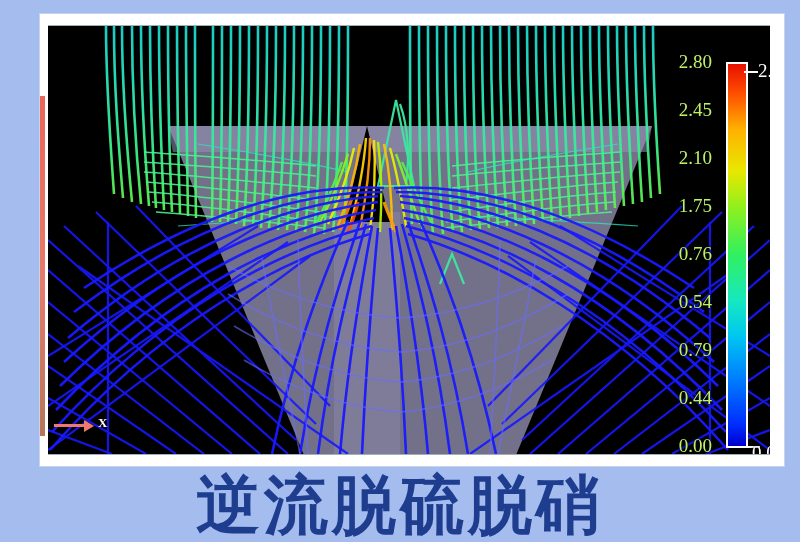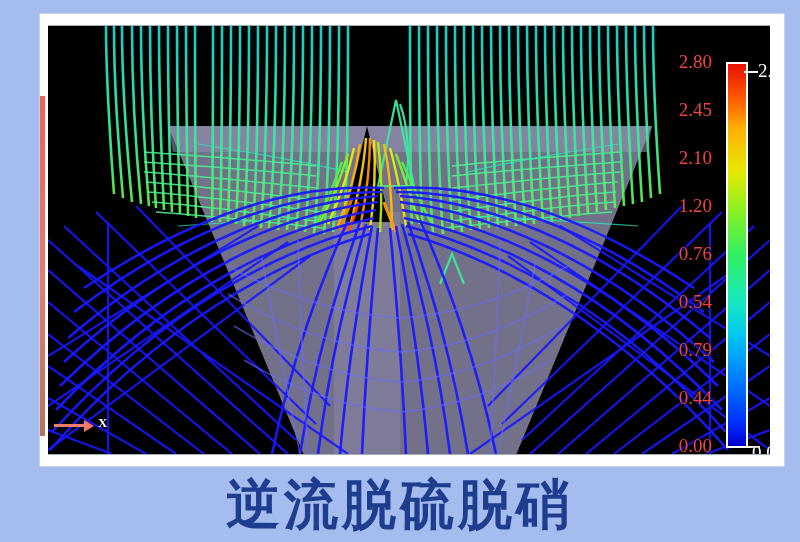--- a/index.html
+++ b/index.html
@@ -122,21 +122,21 @@
     position: absolute;
     left: 80px;
     top: 26px;
     width: 74px;
     height: 392px;
   }
   .tick-label {
     position: absolute;
     right: 0;
     transform: translateY(-50%);
-    color: #ef4444;
+    color: #bef264;
     font-family: "Liberation Serif", serif;
     font-size: 19px;
     text-shadow: 0 0 3px #000, 0 0 3px #000;
     white-space: nowrap;
   }
   #colorbar {
     position: absolute;
     left: 168px;
     top: 32px;
     width: 22px;
@@ -226,21 +226,21 @@
   
   #caption {
     position: absolute;
     left: 0;
     top: 474px;
     width: 800px;
     text-align: center;
     color: #1f3d8f;
     font-family: "DejaVu Sans", sans-serif;
     font-weight: bold;
-    font-size: 54px;
+    font-size: 64px;
     letter-spacing: 4px;
     line-height: 62px;
   }
 </style>
 </head>
 <body>
 
 <div id="slide">
 
   <div id="figure-frame">
@@ -466,21 +466,21 @@
       <div id="axis-x-label">X</div>
     </div>
 
     <div id="legend">
 
 
       <div id="legend-ticks">
         <span class="tick-label" style="top:6px">2.80</span>
         <span class="tick-label" style="top:54px">2.45</span>
         <span class="tick-label" style="top:102px">2.10</span>
-        <span class="tick-label" style="top:150px">1.20</span>
+        <span class="tick-label" style="top:150px">1.75</span>
         <span class="tick-label" style="top:198px">0.76</span>
         <span class="tick-label" style="top:246px">0.54</span>
         <span class="tick-label" style="top:294px">0.79</span>
         <span class="tick-label" style="top:342px">0.44</span>
         <span class="tick-label" style="top:390px">0.00</span>
       </div>
 
       <div id="colorbar"></div>
       <div id="cb-top-tick"></div>
       <div id="cb-top-value">2.74</div>

